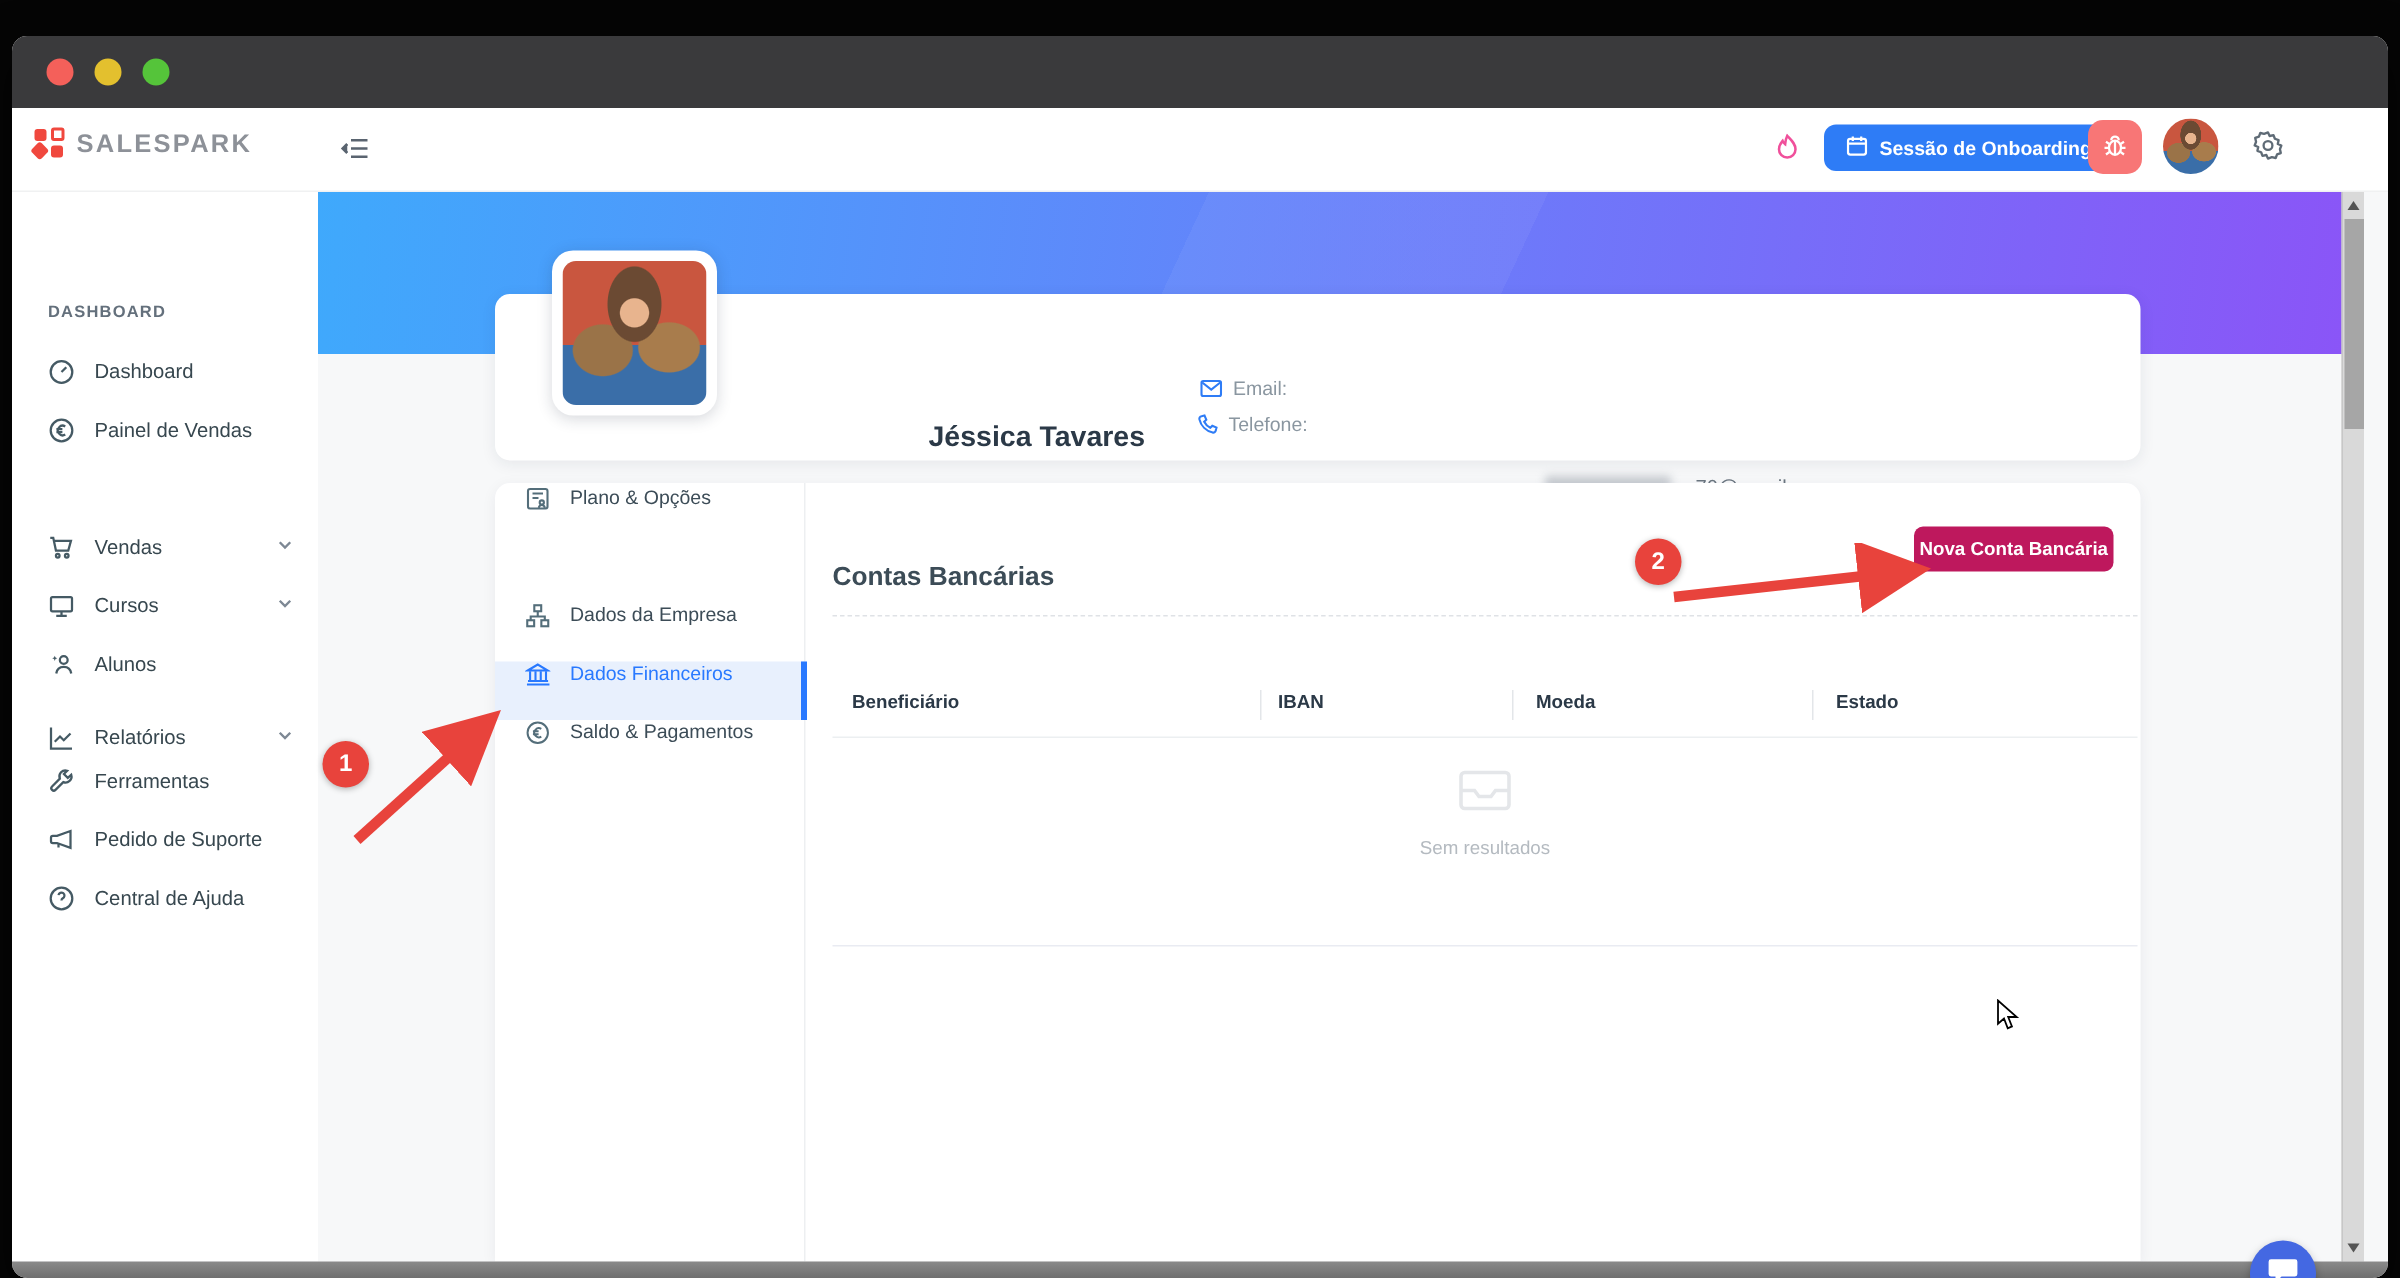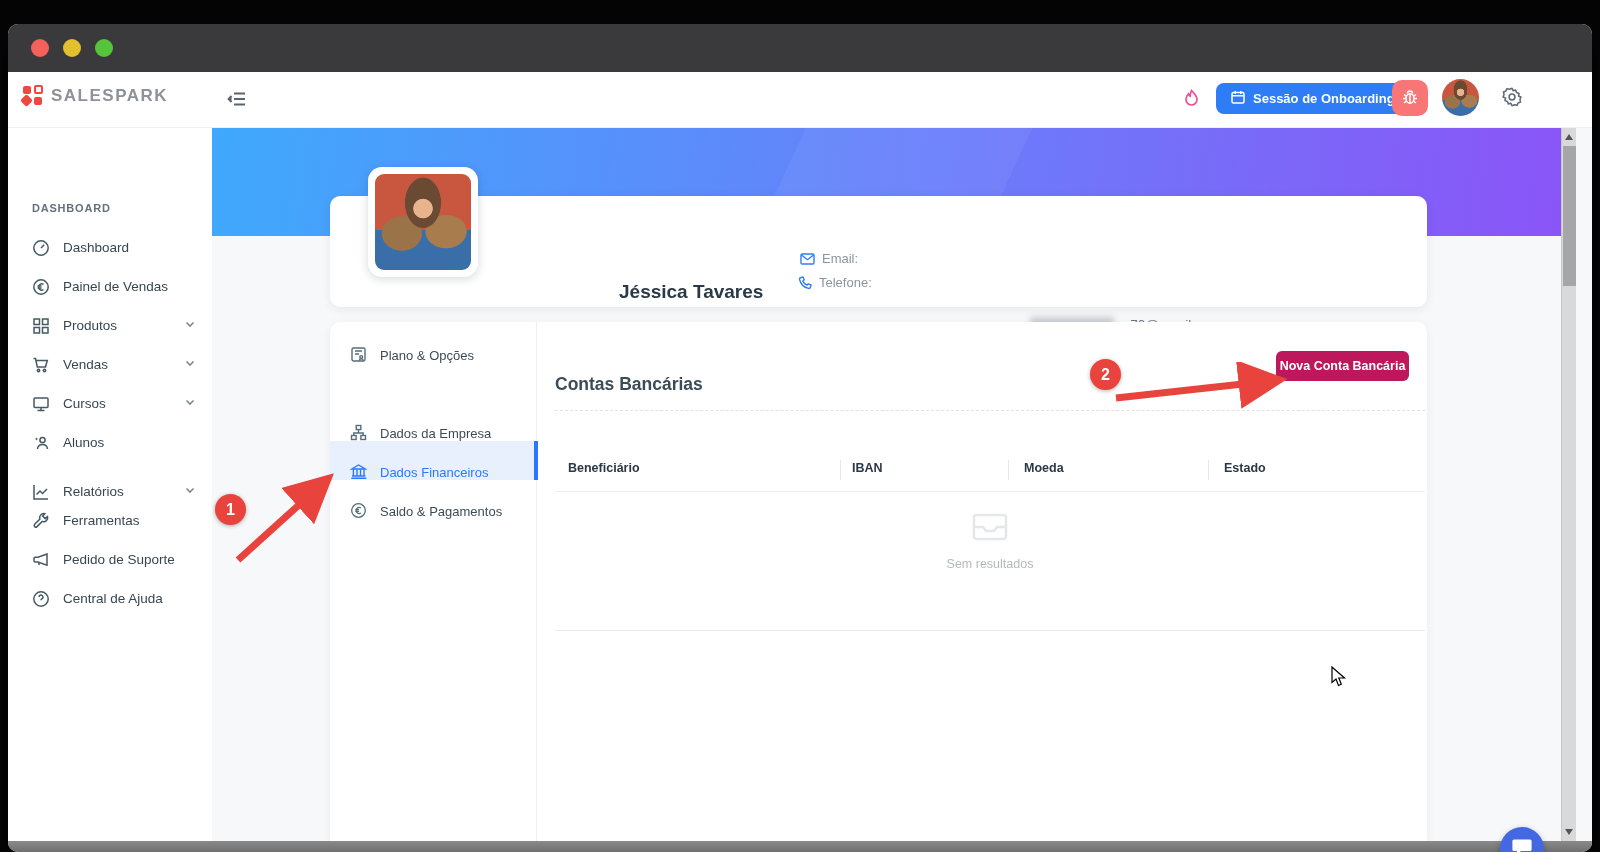--- a/index.html
+++ b/index.html
@@ -79,21 +79,21 @@
   .profile-role { position:absolute; left:290px; top:124px; font-size:13px; color:#98a4ae; }
   .contact-row { position:absolute; display:flex; align-items:center; gap:7px; font-size:13px; color:#8a96a0;justify-content:flex-end; }
   .contact-row .cic { color:#2e7cf6; display:flex; }
   .email-wrap { position:absolute; left:700px; top:121px; display:flex; align-items:center; }
   .blurred { width:84px; height:15px; background:#c9cdd2; border-radius:2px; filter:blur(3px); margin-right:2px; }
   .email-visible { font-size:13.5px; color:#6b7680; }
 
   .tabs-card { position:absolute; left:118px; top:194px; width:1097px; height:519px;
     background:#fff; border-radius:10px 10px 0 0; box-shadow:0 2px 10px rgba(30,40,60,.06); }
   .tab-col { position:absolute; left:0; top:0; width:207px; height:519px; border-right:1px solid #edeff1; }
-  .tab-item { position:absolute; left:0; width:207px; height:39px; display:flex; align-items:flex-end; gap:13px;
+  .tab-item { position:absolute; left:0; width:207px; height:39px; display:flex; align-items:flex-start; gap:13px;
     padding-left:20px; font-size:13px; color:#3c4c57; cursor:pointer; }
   .tab-item .ic { width:17px; height:17px; color:#546e7a; display:flex; align-items:center; justify-content:center;}
   .tab-item.active { background:#e8f0fd; color:#2979ff; }
   .tab-item.active .ic { color:#2979ff; }
   .tab-item.active::after { content:""; position:absolute; right:-1px; top:0; width:4px; height:39px; background:#2979ff; }
 
   .pane { position:absolute; left:225px; top:0; width:872px; height:519px; }
   .pane-title { position:absolute; left:0; top:52px; font-size:17.5px; font-weight:bold; color:#3c4c57; }
   .new-btn { position:absolute; left:721px; top:29px; width:133px; height:30px; background:#be185d;
     color:#fff; border:none; border-radius:6px; font-size:12.5px; font-weight:bold; cursor:pointer;
@@ -208,34 +208,20 @@
       </div>
       <div class="side-item" style="top:139px">
         <span class="ic">
               <svg width="18" height="18" viewBox="0 0 18 18" fill="none" stroke="currentColor" stroke-width="1.5">
                 <circle cx="9" cy="9" r="7.2"></circle>
                 <path d="M11.5 6.3a3.2 3.2 0 1 0 0 5.4M5.6 8h4M5.6 10h4"></path>
               </svg>
             </span>
         <span>Painel de Vendas</span>
       </div>
-      <div class="side-item" style="top:178px">
-        <span class="ic">
-              <svg width="18" height="18" viewBox="0 0 18 18" fill="none" stroke="currentColor" stroke-width="1.5">
-                <rect x="2" y="2" width="5.5" height="5.5"></rect>
-                <rect x="10.5" y="2" width="5.5" height="5.5"></rect>
-                <rect x="2" y="10.5" width="5.5" height="5.5"></rect>
-                <rect x="10.5" y="10.5" width="5.5" height="5.5"></rect>
-              </svg>
-            </span>
-        <span>Produtos</span>
-        <span class="chev"><svg width="12" height="12" viewBox="0 0 12 12" fill="none" stroke="currentColor" stroke-width="1.6">
-                <path d="M2.5 4.5 6 8l3.5-3.5"></path>
-              </svg></span>
-      </div>
       <div class="side-item" style="top:217px">
         <span class="ic">
               <svg width="18" height="18" viewBox="0 0 18 18" fill="none" stroke="currentColor" stroke-width="1.5">
                 <path d="M1.5 2.5h2l1.8 8.5h8.2l1.8-6.5H4.5"></path>
                 <circle cx="6.5" cy="14.5" r="1.2"></circle>
                 <circle cx="12.5" cy="14.5" r="1.2"></circle>
               </svg>
             </span>
         <span>Vendas</span>
         <span class="chev"><svg width="12" height="12" viewBox="0 0 12 12" fill="none" stroke="currentColor" stroke-width="1.6">

